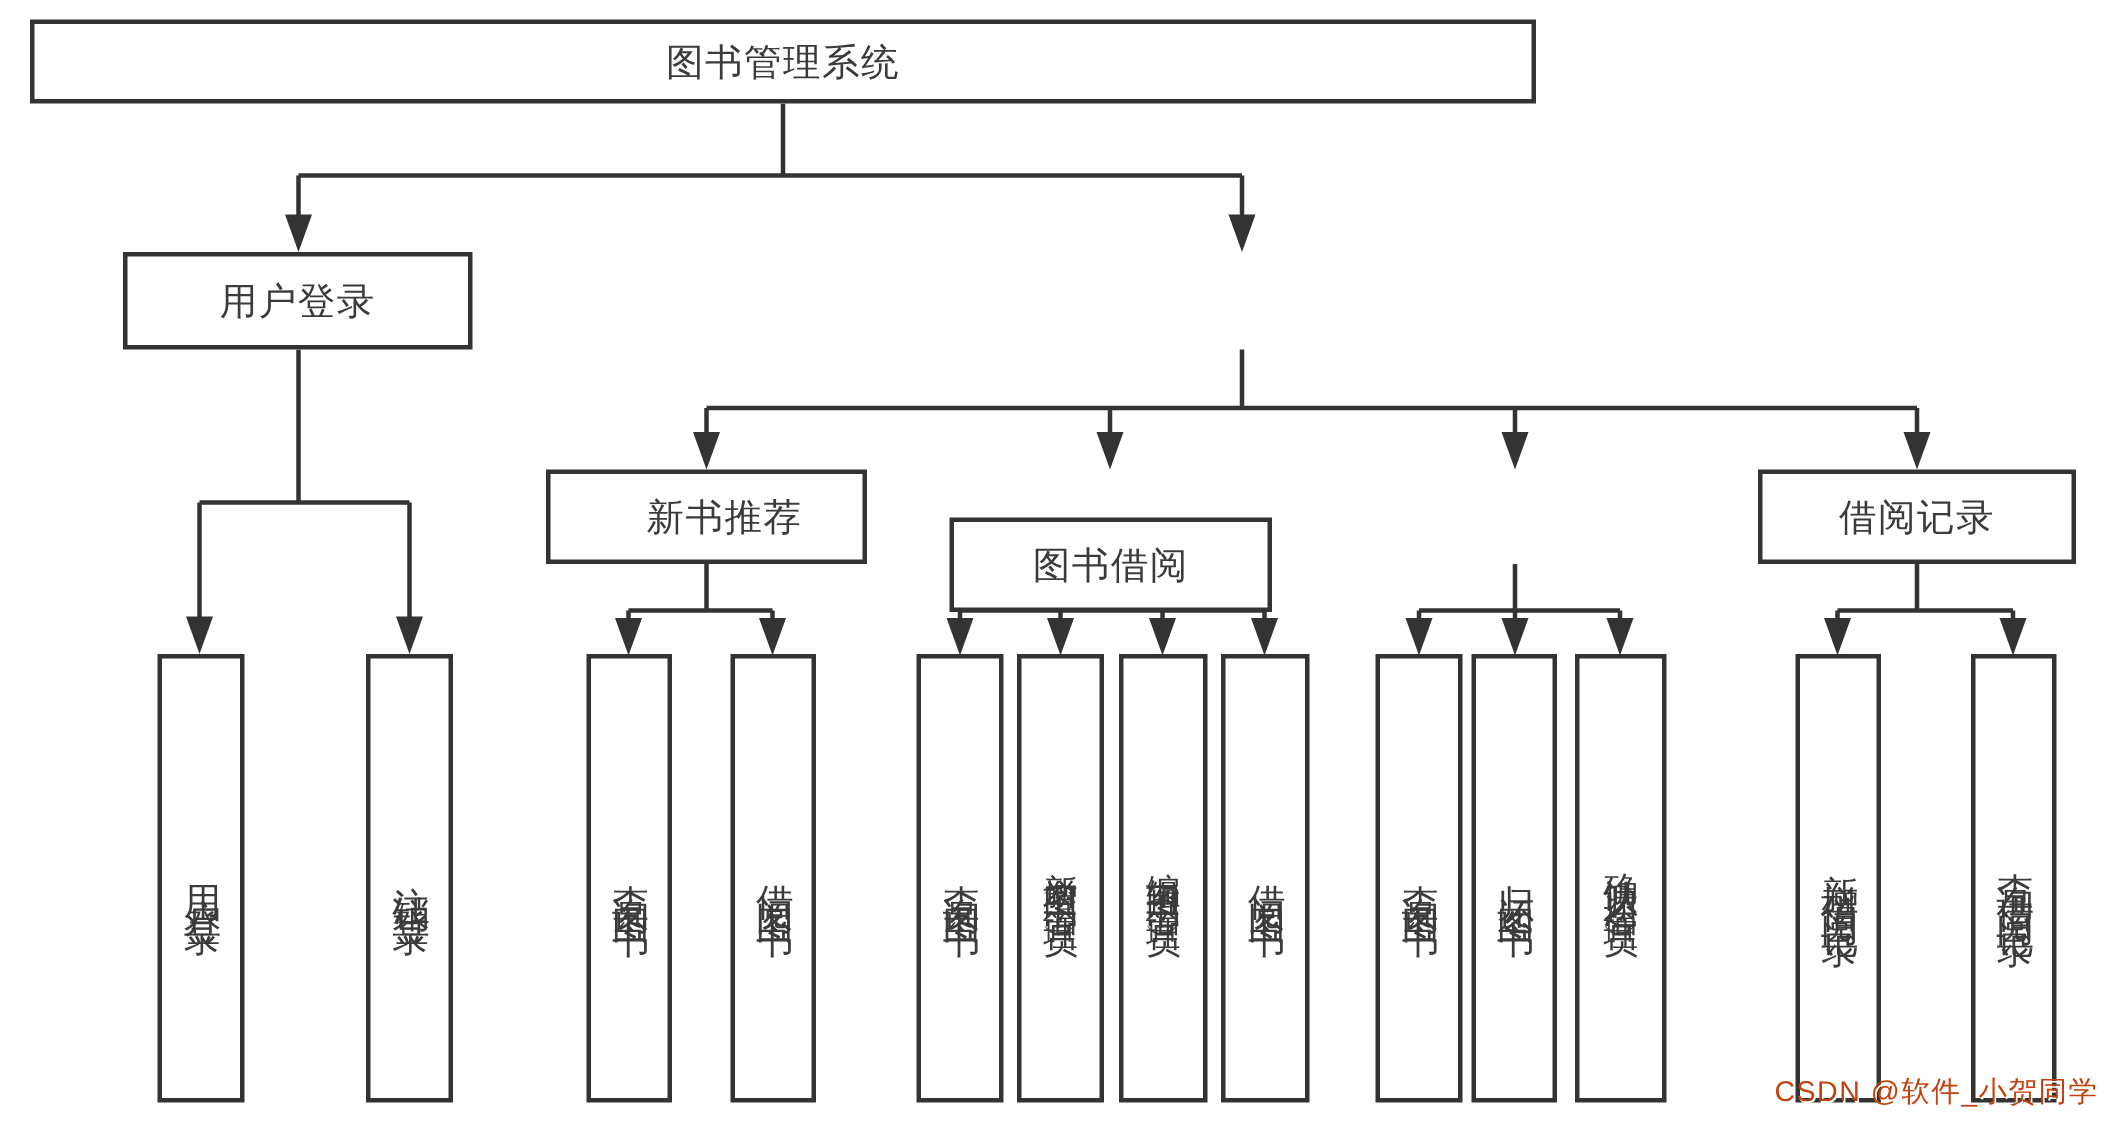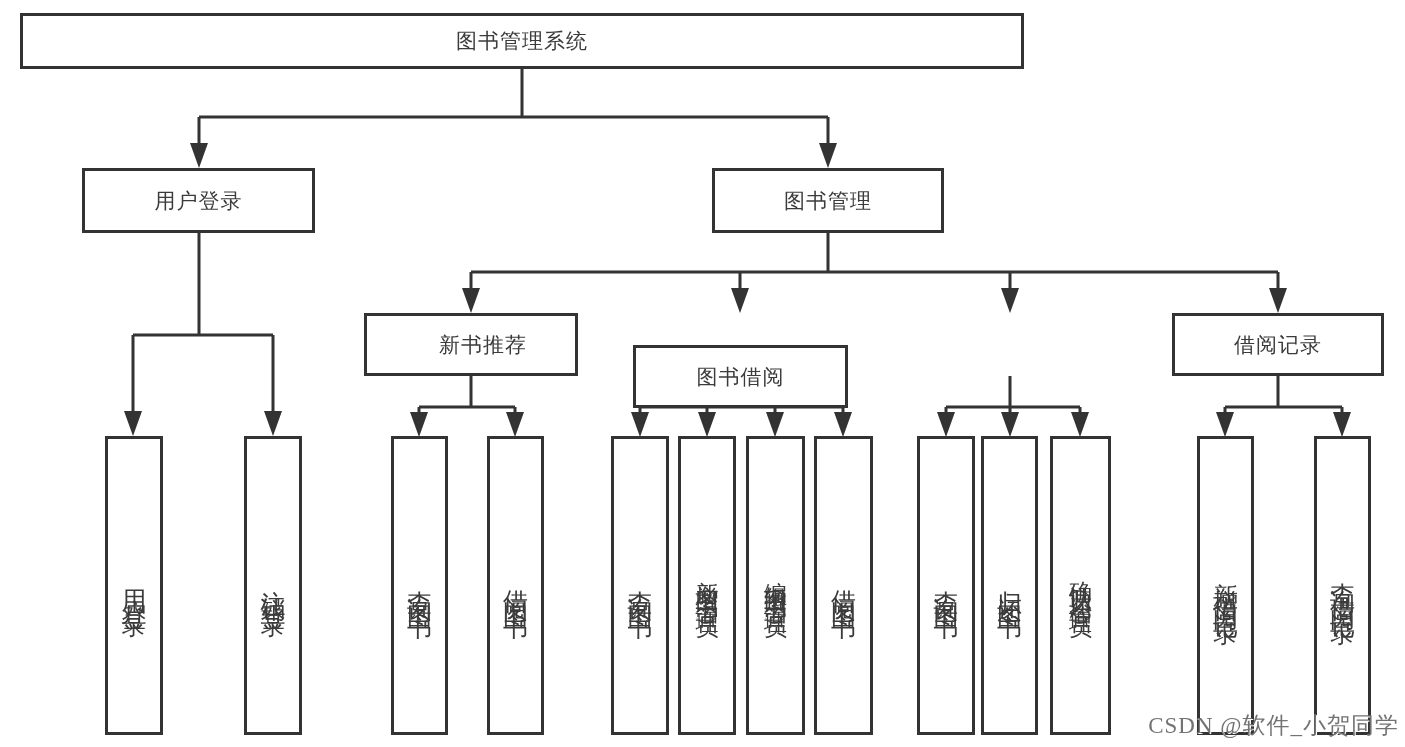--- a/index.html
+++ b/index.html
@@ -15,40 +15,39 @@
     position:absolute;
     box-sizing:border-box;
     border:3px solid #333333;
     background:#ffffff;
     color:#3b3b3b;
     display:flex;
     align-items:center;
     justify-content:center;
     text-align:center;
   }
-  .node.h{font-size:21px;letter-spacing:1px;}
+  .node.h{font-size:25px;letter-spacing:1px;}
   .node.v{
     writing-mode:vertical-rl;
     text-orientation:mixed;
     font-size:25px;
     letter-spacing:8px;
     line-height:1;
   }
   .node.v.long{font-size:23px;letter-spacing:5px;}
   #watermark{
     position:absolute;
     right:6px;
     bottom:6px;
-    font-size:23px;
-    color:#737373;
+    font-size:19px;
+    color:#c2410c;
     letter-spacing:1px;
     text-shadow:1px 1px 0 #ffffff;
     white-space:nowrap;
     z-index:5;
-    font-family:Liberation Serif, serif;
   }
 </style>
 </head>
 <body>
 
 <div id="canvas">
 
   <svg id="connectors" viewBox="0 0 1405 747" xmlns="http://www.w3.org/2000/svg">
     <path fill="none" stroke="#333333" stroke-width="3" d="
       M522 69 V117 M199 117 H828 M199 117 V152 M828 117 V152
@@ -77,21 +76,20 @@
         <polygon points="1001,412 1019,412 1010,437" fill="#333333"></polygon>
         <polygon points="1071,412 1089,412 1080,437" fill="#333333"></polygon>
         <polygon points="1216,412 1234,412 1225,437" fill="#333333"></polygon>
         <polygon points="1333,412 1351,412 1342,437" fill="#333333"></polygon>
       </g>
   </svg>
 
   <div class="node h" style="left:20px;top:13px;width:1004px;height:56px;">图书管理系统</div>
 
   <div class="node h" style="left:82px;top:168px;width:233px;height:65px;">用户登录</div>
-  <div class="node h" style="left:712px;top:168px;width:232px;height:65px;">图书管理</div>
 
   <div class="node h" style="left:364px;top:313px;width:214px;height:63px;padding-left:24px;">新书推荐</div>
   <div class="node h" style="left:633px;top:313px;width:215px;height:63px;margin-top:32px;">图书借阅</div>
   <div class="node h" style="left:1172px;top:313px;width:212px;height:63px;">借阅记录</div>
 
   <div class="node v" style="left:105px;top:436px;width:58px;height:299px;">用户登录</div>
   <div class="node v" style="left:244px;top:436px;width:58px;height:299px;">注销登录</div>
 
   <div class="node v" style="left:391px;top:436px;width:57px;height:299px;">查询图书</div>
   <div class="node v" style="left:487px;top:436px;width:57px;height:299px;">借阅图书</div>

